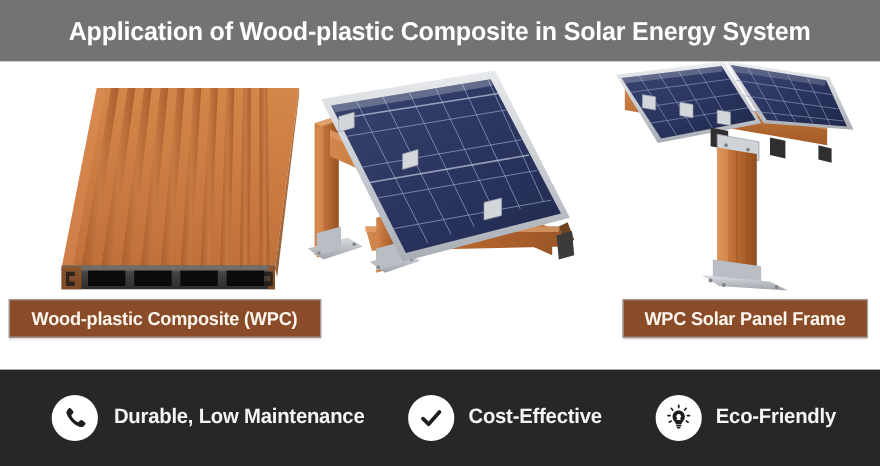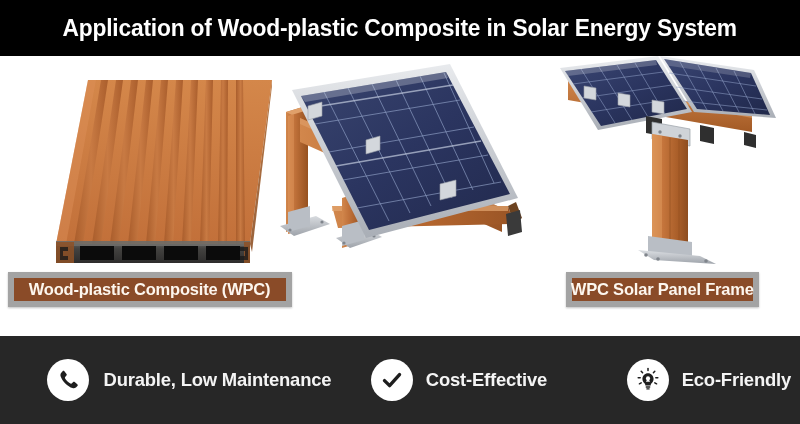--- a/index.html
+++ b/index.html
@@ -14,21 +14,21 @@
     font-family: "Liberation Sans", sans-serif;
     position: relative;
   }
 
   
   .header {
     position: absolute;
     left: 0; top: 0;
     width: 800px;
     height: 56px;
-    background: #000000;
+    background: #737373;
     display: flex;
     align-items: center;
     justify-content: center;
   }
   .header-title {
     color: #ffffff;
     font-size: 23.5px;
     font-weight: bold;
     letter-spacing: -0.2px;
     text-align: center;
@@ -55,57 +55,57 @@
     left: 0; top: 0;
     width: 100%;
     height: 214px;
   }
 
   
   .caption {
     position: absolute;
     height: 35px;
     background: #8a4b28;
-    border: 6px solid #a3a3a3;
+    border: 1px solid #a3a3a3;
     box-sizing: border-box;
     display: flex;
     align-items: center;
     justify-content: center;
     box-shadow: 0 1px 2px rgba(0,0,0,0.25);
   }
   .caption-text {
     color: #fdf6ee;
     font-size: 17px;
     font-weight: bold;
     white-space: nowrap;
     letter-spacing: -0.2px;
     transform: scaleX(0.97);
   }
 
   .cap1 { left: 4px;   width: 284px; top: 216px; }
-  .cap2 { left: 296px; width: 193px; top: 216px; }
+  .cap2 { left: 296px; width: 223px; top: 216px; }
 
   
   .footer {
     position: absolute;
     left: 0; top: 336px;
     width: 800px;
     height: 88px;
     background: #272727;
     display: flex;
     align-items: center;
   }
   .feature {
     display: flex;
     align-items: center;
     gap: 11px;
   }
   .f1 { position: absolute; left: 47px; }
   .f2 { position: absolute; left: 371px; }
-  .f3 { position: absolute; left: 627px; }
+  .f3 { position: absolute; left: 596px; }
 
   .feature-icon {
     width: 42px;
     height: 42px;
     border-radius: 50%;
     background: #ffffff;
     display: flex;
     align-items: center;
     justify-content: center;
     flex: none;

